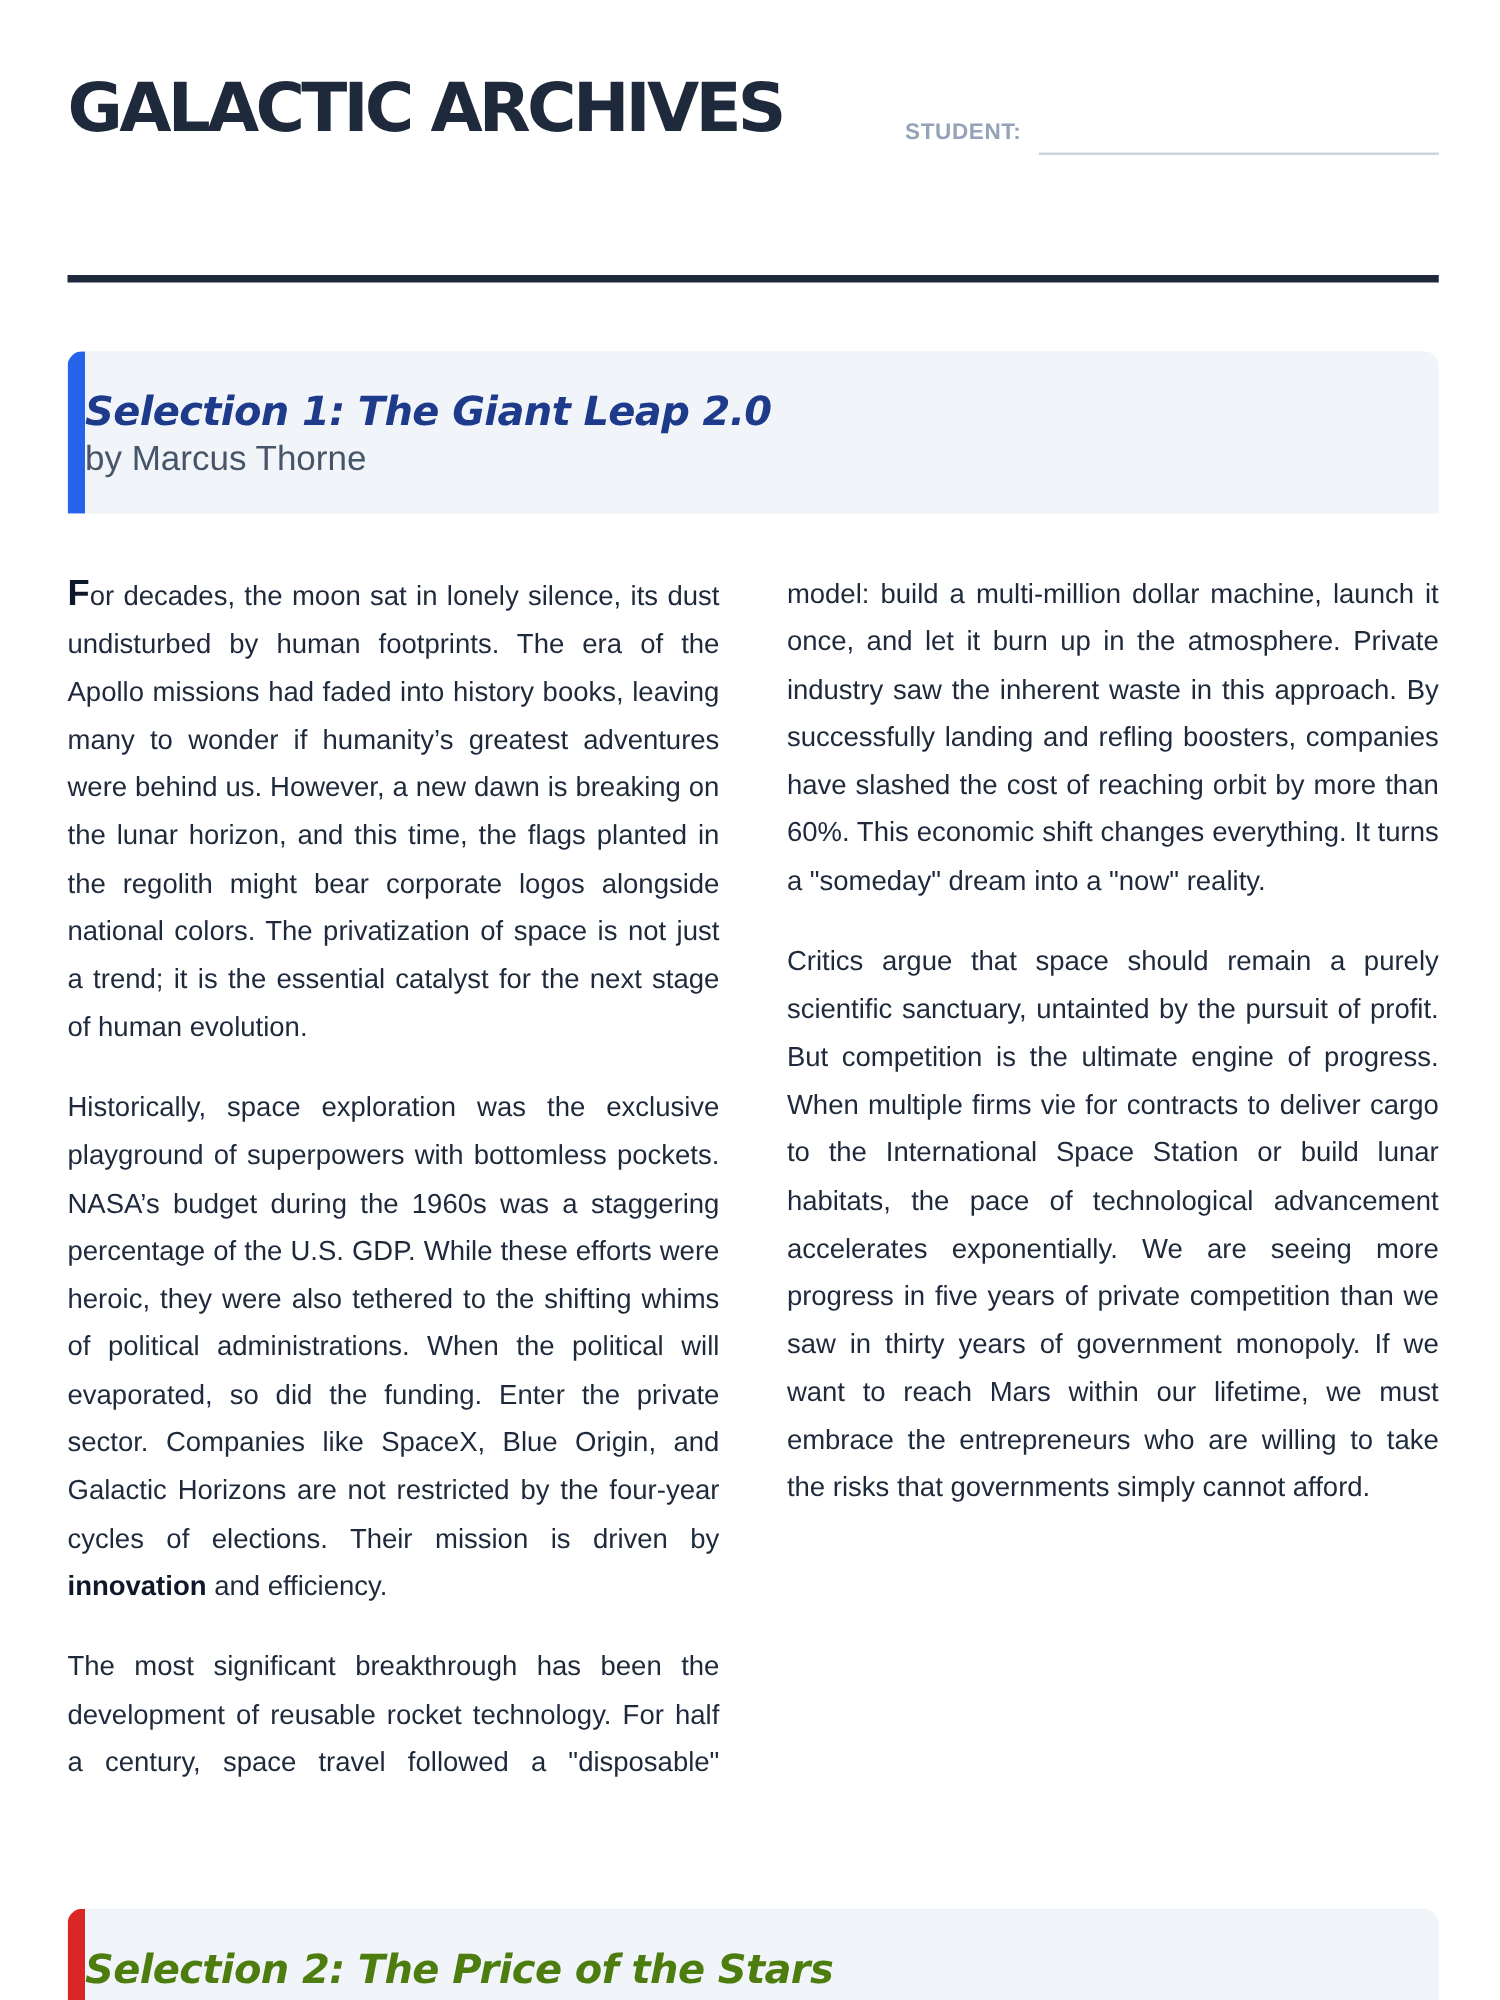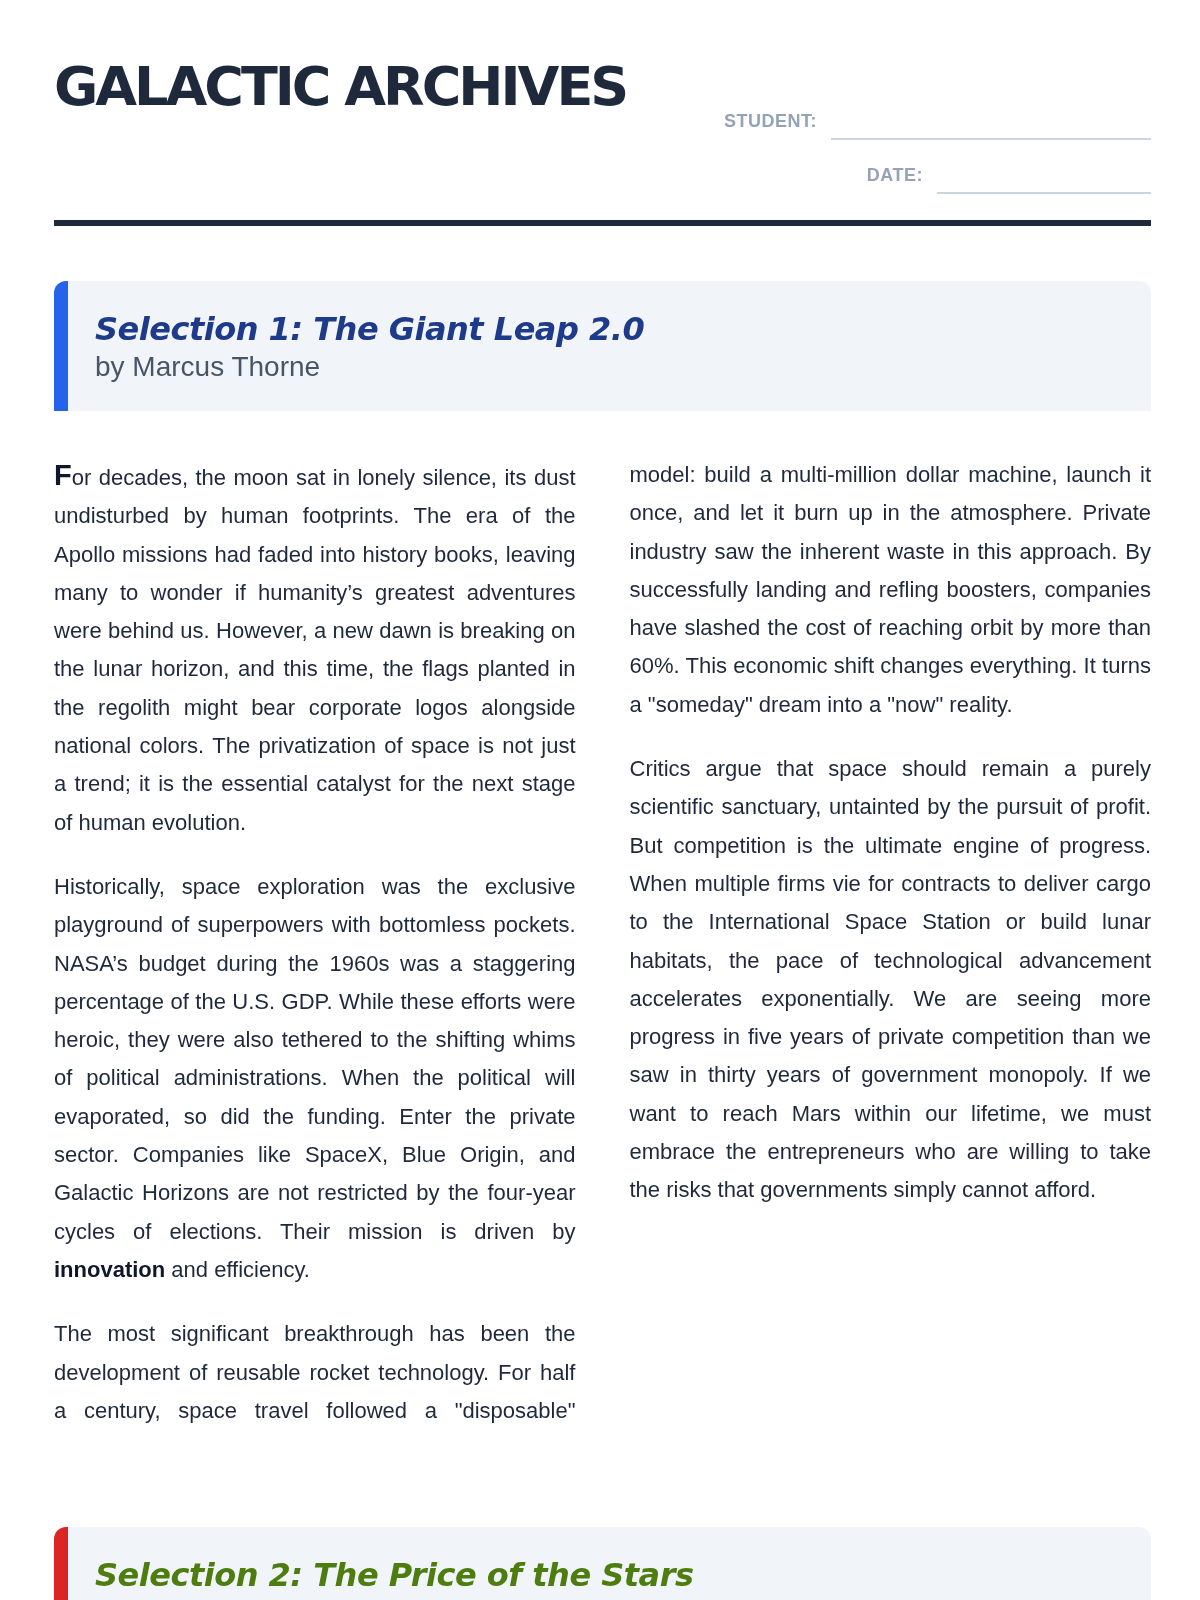--- a/index.html
+++ b/index.html
@@ -2,29 +2,29 @@
 <html><head>
 <meta charset="utf-8">
 <style>
   html, body { margin: 0; padding: 0; background: #ffffff; }
   body { width: 1200px; height: 1600px; overflow: hidden; position: relative; font-family: "Liberation Sans", sans-serif; color: #1e293b; }
   .page { position: absolute; left: 54px; top: 0; width: 1097px; }
 
   .header { position: relative; height: 228px; }
   .title { position: absolute; left: 0; top: 52px; margin: 0; font-family: "DejaVu Sans", sans-serif; font-weight: bold; font-size: 54px; letter-spacing: -3px; color: #1e293b; line-height: 70px; white-space: nowrap; }
   .subtitle { position: absolute; left: 0; top: 126px; width: 600px; margin: 0; font-family: "Liberation Sans", sans-serif; font-size: 23px; letter-spacing: 2.6px; color: #64748b; line-height: 33px; text-transform: uppercase; }
-  .fields { position: absolute; right: 0; top: 104px; width: 440px; }
+  .fields { position: absolute; right: 0; top: 88px; width: 440px; }
   .field-row { display: flex; justify-content: flex-end; align-items: flex-end; margin-bottom: 18px; }
   .field-label { font-family: "Liberation Sans", sans-serif; font-weight: bold; font-size: 18px; color: #94a3b8; letter-spacing: 0.5px; margin-right: 14px; line-height: 22px; padding-bottom: 8px; }
   .field-line { border-bottom: 2px solid #cbd5e1; height: 34px; }
   .field-line.student { width: 320px; }
   .field-line.date { width: 214px; }
   .rule { position: absolute; left: 0; top: 220px; width: 100%; height: 6px; background: #1e293b; }
 
-  .selection-head { position: absolute; left: 0; width: 1097px; height: 130px; background: #f1f5f9; border-left: 14px solid #2563eb; border-radius: 12px 12px 0 0; box-sizing: border-box; padding-left: 27px; }
+  .selection-head { position: absolute; left: 0; width: 1097px; height: 130px; background: #f1f5f9; border-left: 14px solid #2563eb; border-radius: 12px 12px 0 0; box-sizing: border-box; }
   .selection-head.s1 { top: 281px; }
   .selection-head.s2 { top: 1527px; border-left-color: #dc2626; }
   .sel-title { margin: 0; padding-top: 28px; font-family: "DejaVu Sans", sans-serif; font-style: italic; font-weight: bold; font-size: 32px; letter-spacing: -0.5px; line-height: 40px; color: #1e3a8a; }
   .s2 .sel-title { color: #4d7c0f; }
   .sel-author { margin: 4px 0 0 0; font-size: 28px; color: #475569; line-height: 28px; }
 
   .columns { position: absolute; left: 0; top: 456px; width: 1097px; column-count: 2; column-gap: 54px; column-fill: auto; height: 1010px; }
   .columns p { margin: 0 0 26px 0; font-size: 22px; line-height: 38.3px; text-align: justify; color: #1e293b; font-family: "Liberation Sans", sans-serif; }
   .dropcap { font-weight: bold; font-size: 29px; color: #0f172a; }
   .em { font-weight: bold; color: #0f172a; }
@@ -34,24 +34,20 @@
 
 <div class="page">
 
   <div class="header">
     <h1 class="title">GALACTIC ARCHIVES</h1>
 
     <div class="fields">
       <div class="field-row">
         <span class="field-label">STUDENT:</span>
         <div class="field-line student"></div>
-      </div>
-      <div class="field-row">
-        <span class="field-label">DATE:</span>
-        <div class="field-line date"></div>
       </div>
     </div>
 
     <div class="rule"></div>
   </div>
 
   <div class="selection-head s1">
     <h2 class="sel-title">Selection 1: The Giant Leap 2.0</h2>
     <p class="sel-author">by Marcus Thorne</p>
   </div>

